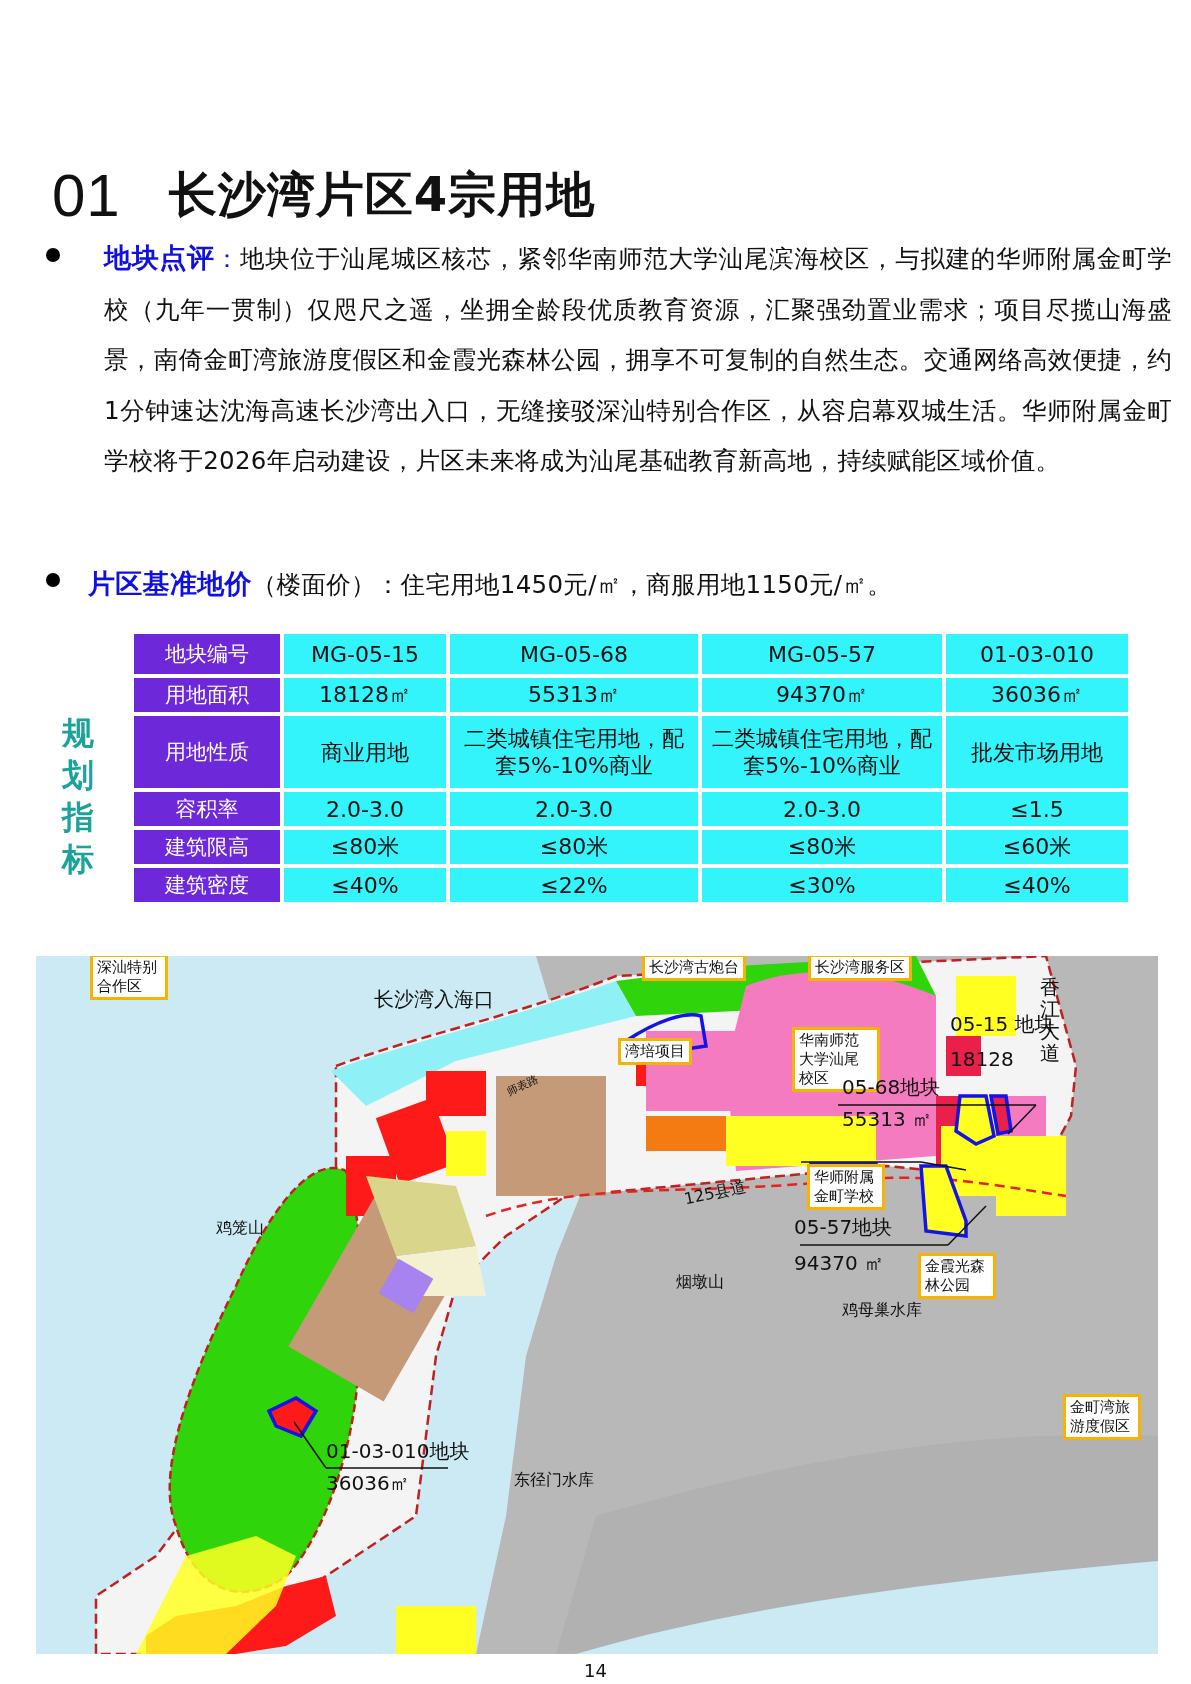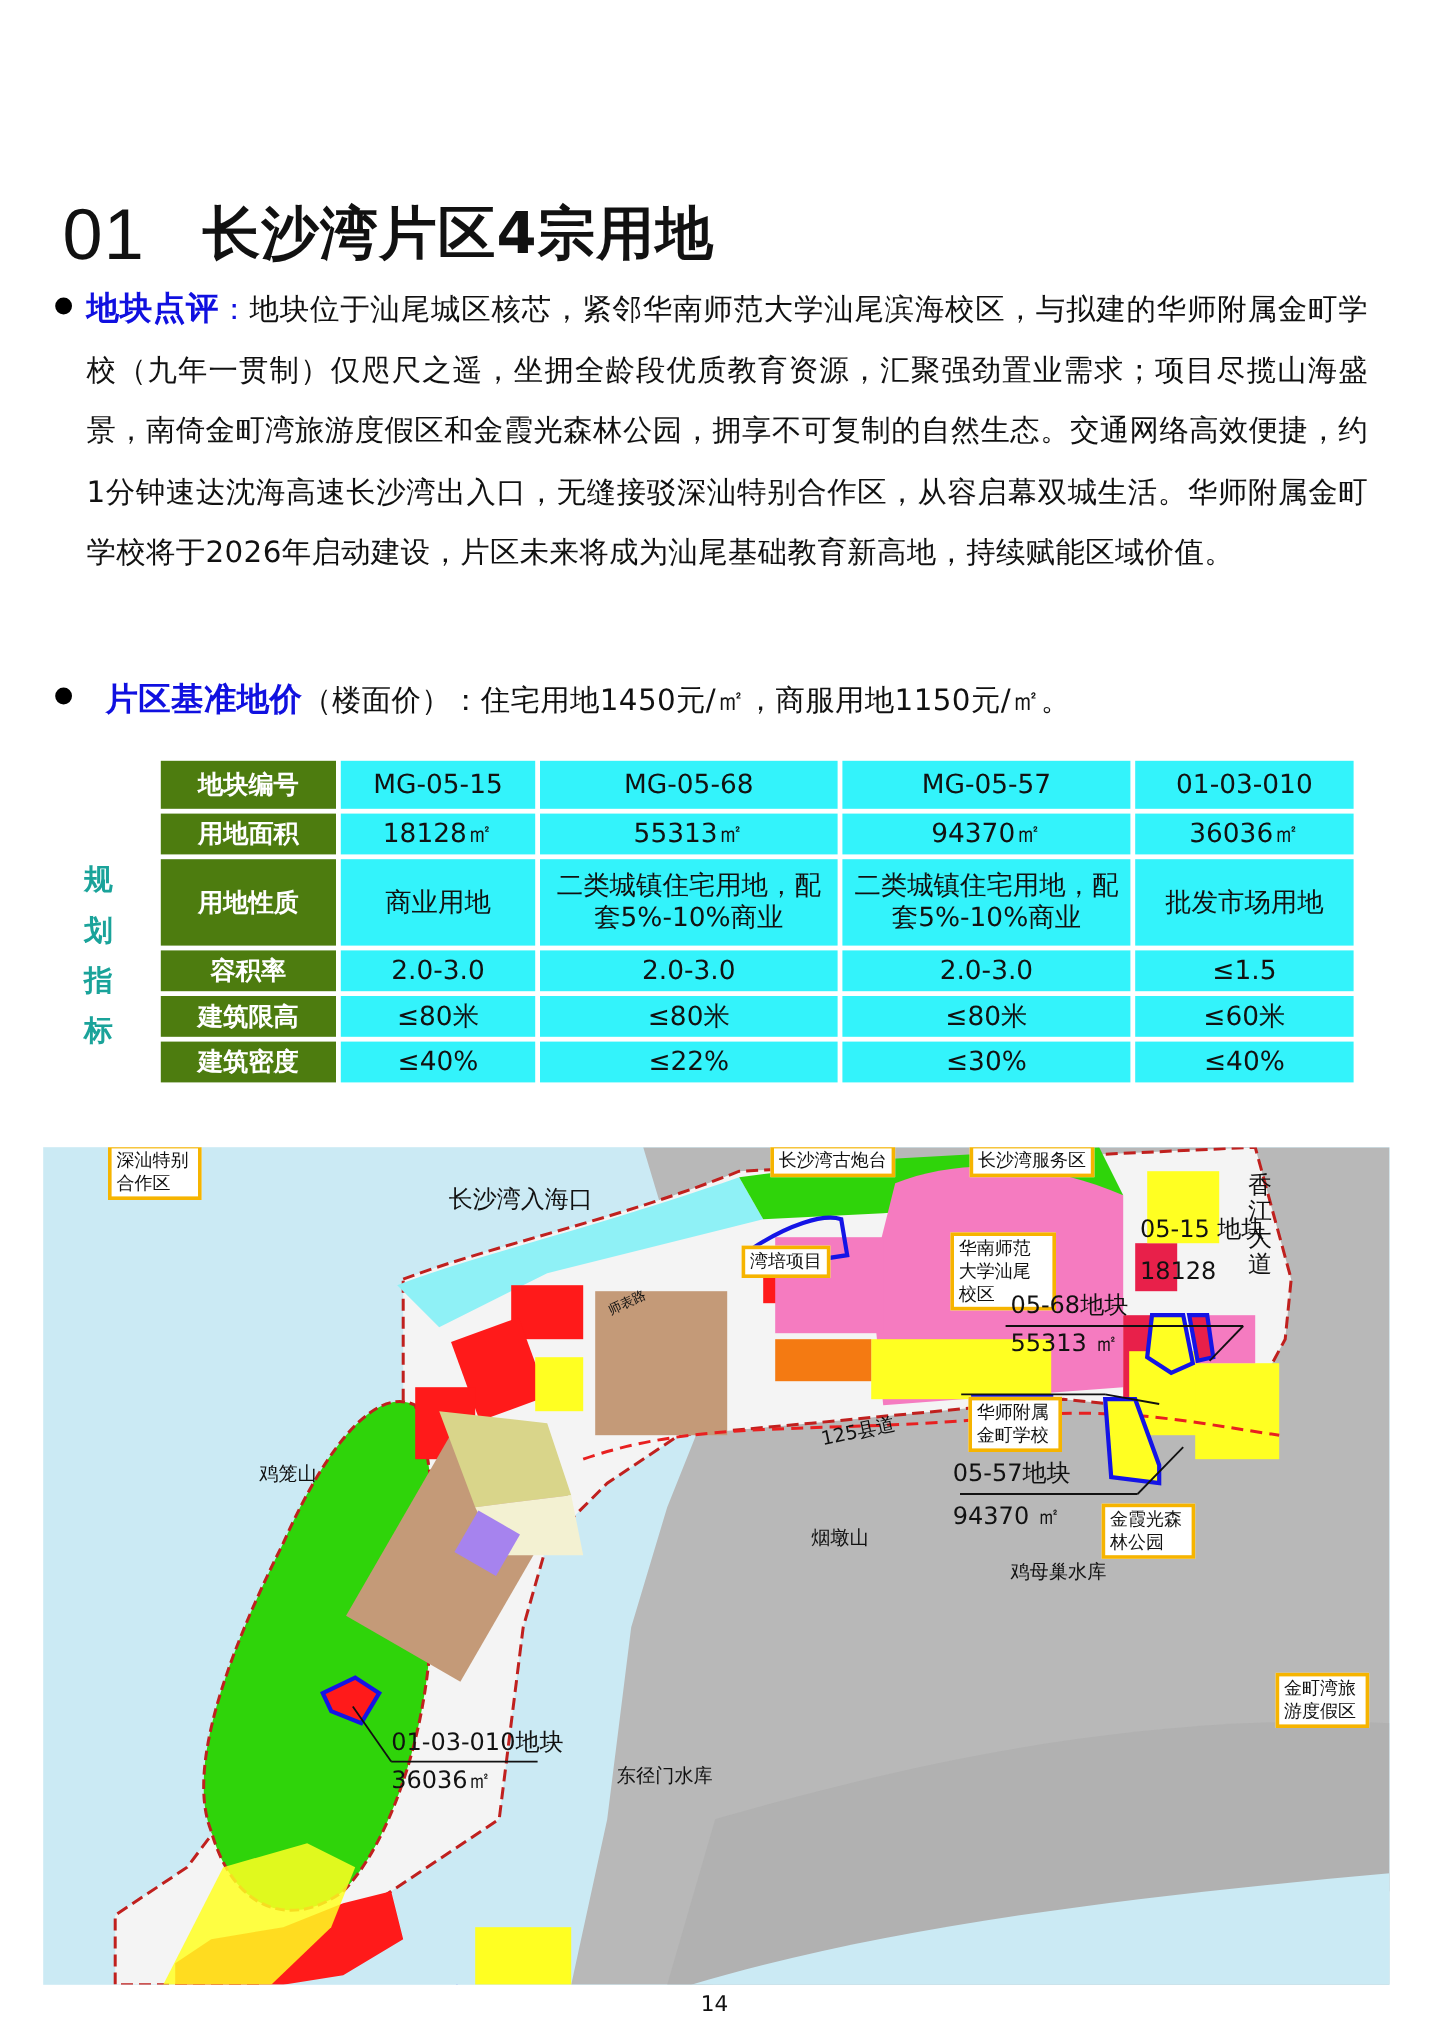--- a/index.html
+++ b/index.html
@@ -2,30 +2,30 @@
 <html><head>
 <meta charset="utf-8">
 <style>
   html, body { margin:0; padding:0; background:#ffffff; }
   body { width:1191px; height:1684px; position:relative; overflow:hidden;
          font-family:"DejaVu Sans","Liberation Sans",sans-serif; color:#111; }
   .title { position:absolute; left:52px; top:160px; height:70px; display:flex; align-items:center; }
   .title .num { font-family:"Liberation Sans",sans-serif; font-size:60px; font-weight:400; color:#111; margin-right:48px; letter-spacing:1px; }
   .title .txt { font-size:48px; font-weight:700; color:#111; letter-spacing:1px; }
   .bullet-dot { position:absolute; left:46px; width:14px; height:14px; border-radius:50%; background:#000; }
-  .para { position:absolute; left:72px; width:1068px; font-size:24.5px; line-height:50.5px; color:#111; text-align:justify; letter-spacing:0.3px; }
+  .para { position:absolute; left:104px; width:1068px; font-size:24.5px; line-height:50.5px; color:#111; text-align:justify; letter-spacing:0.3px; }
   .para .hl { color:#1010e0; font-weight:700; font-size:27px; }
   .para .colon { color:#1010e0; }
   .para2 { position:absolute; left:88px; top:562px; font-size:24.5px; line-height:44px; color:#111; letter-spacing:0.3px; white-space:nowrap; }
   .para2 .hl { color:#1010e0; font-weight:700; font-size:27px; }
 
-  .side-label { position:absolute; left:62px; top:712px; width:40px; color:#1aa39a; font-weight:700; font-size:24px; line-height:42px; text-align:center; }
+  .side-label { position:absolute; left:62px; top:712px; width:40px; color:#1aa39a; font-weight:700; font-size:32px; line-height:42px; }
   table.spec { position:absolute; left:130px; top:630px; border-collapse:separate; border-spacing:4px; }
   table.spec td { text-align:center; vertical-align:middle; font-size:22px; padding:0; color:#111; }
-  table.spec td.h { background:#4d7c0f; color:#fff; font-weight:700; width:146px; font-size:21px; }
+  table.spec td.h { background:#6d28d9; color:#fff; font-weight:400; width:146px; font-size:21px; }
   table.spec td.v { background:#33f3fb; }
   table.spec td.c1 { width:162px; } table.spec td.c2 { width:236px; } table.spec td.c3 { width:228px; } table.spec td.c4 { width:182px; }
   tr.r1 td { height:40px; } tr.r2 td { height:34px; } tr.r3 td { height:72px; line-height:27px; } tr.rs td { height:34px; }
 
   .map { position:absolute; left:36px; top:956px; width:1122px; height:698px; background:#cbeaf4; overflow:hidden; }
   .map svg { position:absolute; left:0; top:0; }
   .tag { position:absolute; background:#fff; border:3px solid #f6b400; font-size:15px; line-height:19px; padding:1px 4px; color:#111; white-space:nowrap; }
   .maplabel { position:absolute; font-size:16px; color:#111; white-space:nowrap; }
   .plotlabel { position:absolute; font-size:20px; color:#111; white-space:nowrap; line-height:22px; }
   .page-num { position:absolute; left:0; width:1191px; top:1660px; text-align:center; font-size:18px; color:#111; }

